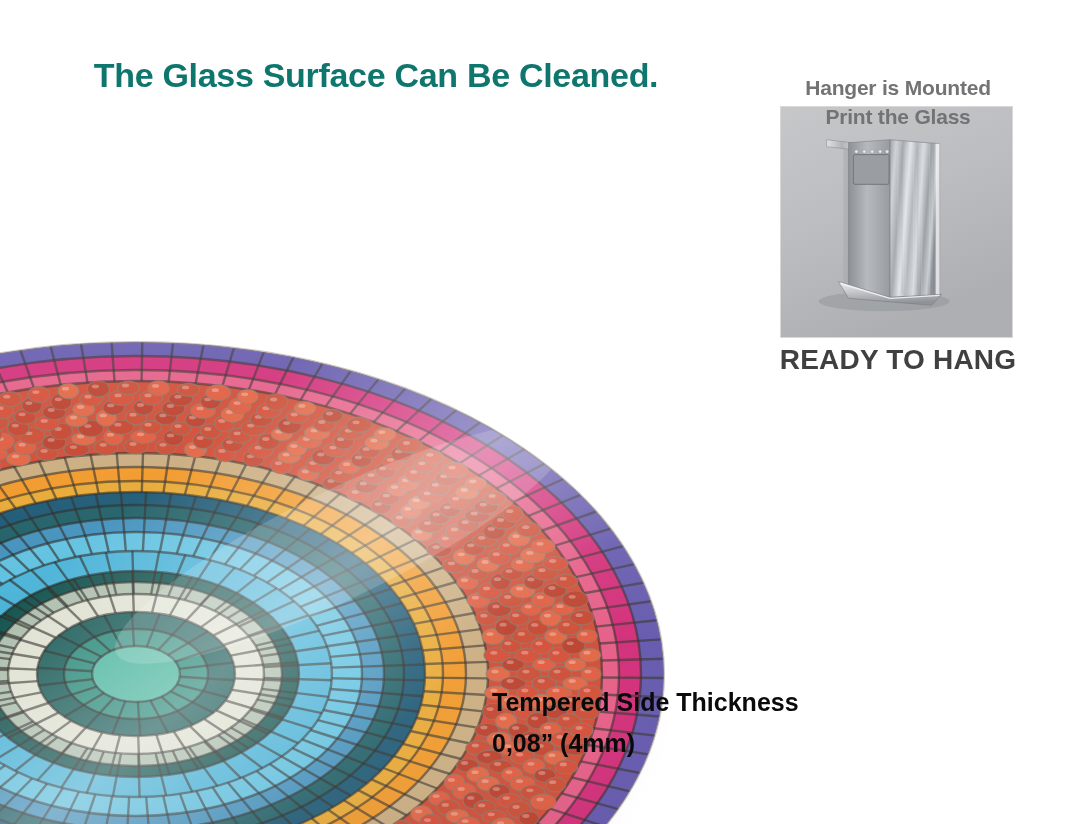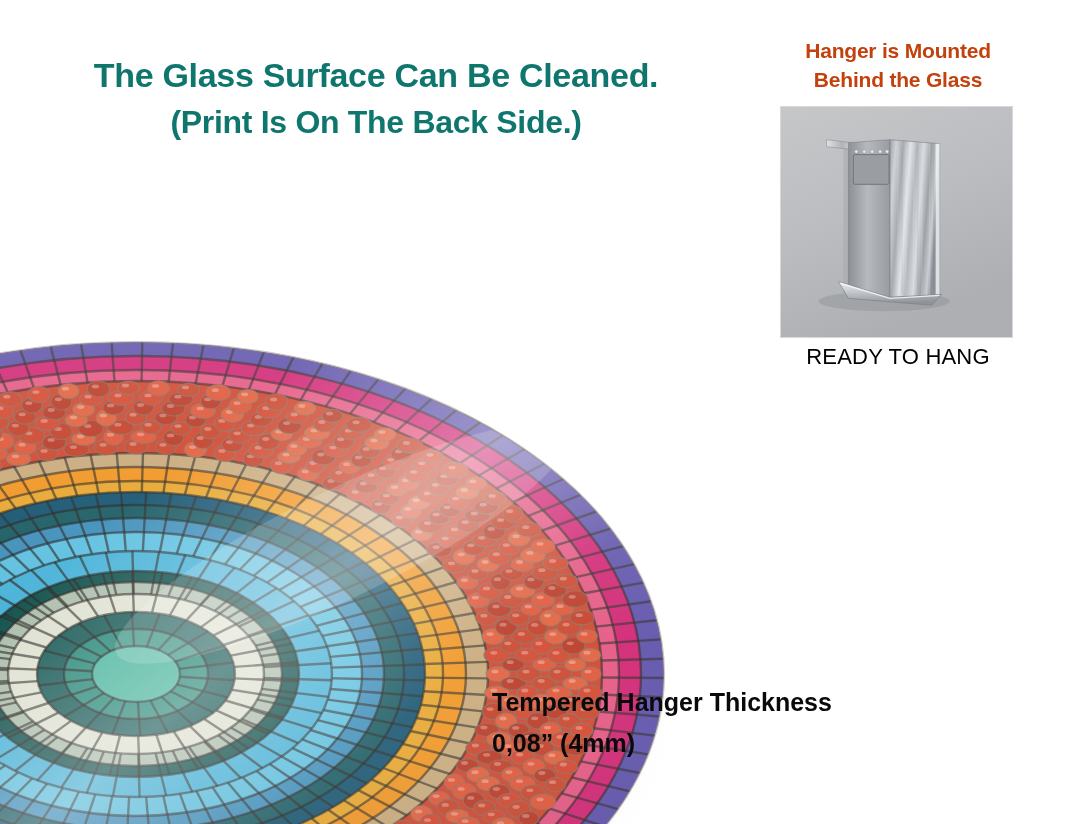--- a/index.html
+++ b/index.html
@@ -40,25 +40,26 @@
   
   #hanger-panel {
     position: absolute;
     left: 770px;
     top: 36px;
     width: 256px;
     z-index: 40;
     text-align: center;
   }
   #hanger-heading {
-    color: #c2410c;
+    color: #737373;
     font-weight: bold;
     font-size: 21px;
     line-height: 29px;
     letter-spacing: -0.2px;
+    margin-top: 37px;
   }
   #hanger-heading .hl { display: block; white-space: nowrap; }
 
   #hanger-photo {
     position: absolute;
     left: 780px;
     top: 106px;
     width: 233px;
     height: 232px;
     z-index: 39;
@@ -68,23 +69,23 @@
     overflow: hidden;
   }
   #hanger-photo-inner { position: absolute; inset: 0; }
 
   #ready-to-hang {
     position: absolute;
     left: 770px;
     top: 344px;
     width: 256px;
     text-align: center;
-    color: #000000;
-    font-weight: normal;
-    font-size: 22px;
+    color: #404040;
+    font-weight: bold;
+    font-size: 28px;
     letter-spacing: 0.2px;
     z-index: 40;
     white-space: nowrap;
   }
 
   
   #thickness-caption {
     position: absolute;
     left: 492px;
     top: 682px;
@@ -1789,27 +1790,26 @@
 
       <ellipse cx="735" cy="300" rx="250" ry="54" fill="#ffffff" fill-opacity="0.17" transform="rotate(-26 735 300)"></ellipse>
     </g>
 
     <ellipse cx="530" cy="430" rx="528" ry="332" fill="none" stroke="#9a8f86" stroke-opacity="0.5" stroke-width="2"></ellipse>
   </svg>
 </div>
 
 <div id="headline-block">
   <div class="headline-line" id="headline-line-1">The Glass Surface Can Be Cleaned.</div>
-  <div class="headline-line" id="headline-line-2">(Print Is On The Back Side.)</div>
 </div>
 
 <div id="hanger-panel">
   <div id="hanger-heading">
     <span class="hl">Hanger is Mounted</span>
-    <span class="hl">Behind the Glass</span>
+    <span class="hl">Print the Glass</span>
   </div>
 </div>
 
 <div id="hanger-photo">
   <svg id="hanger-photo-inner" viewBox="0 0 233 232" preserveAspectRatio="none">
     <defs>
       <linearGradient id="bgGrad" x1="0" y1="0" x2="0.4" y2="1">
         <stop offset="0%" stop-color="#c6c7c9"></stop>
         <stop offset="50%" stop-color="#bcbdc0"></stop>
         <stop offset="100%" stop-color="#aeafb3"></stop>
@@ -1882,15 +1882,15 @@
       <line x1="122" y1="40" x2="122" y2="188"></line>
       <line x1="138" y1="39" x2="138" y2="189"></line>
       <line x1="154" y1="38" x2="154" y2="190"></line>
     </g>
   </svg>
 </div>
 
 <div id="ready-to-hang">READY TO HANG</div>
 
 <div id="thickness-caption">
-  <span class="cl">Tempered Hanger Thickness</span>
+  <span class="cl">Tempered Side Thickness</span>
   <span class="cl">0,08”  (4mm)</span>
 </div>
 
 </body></html>

